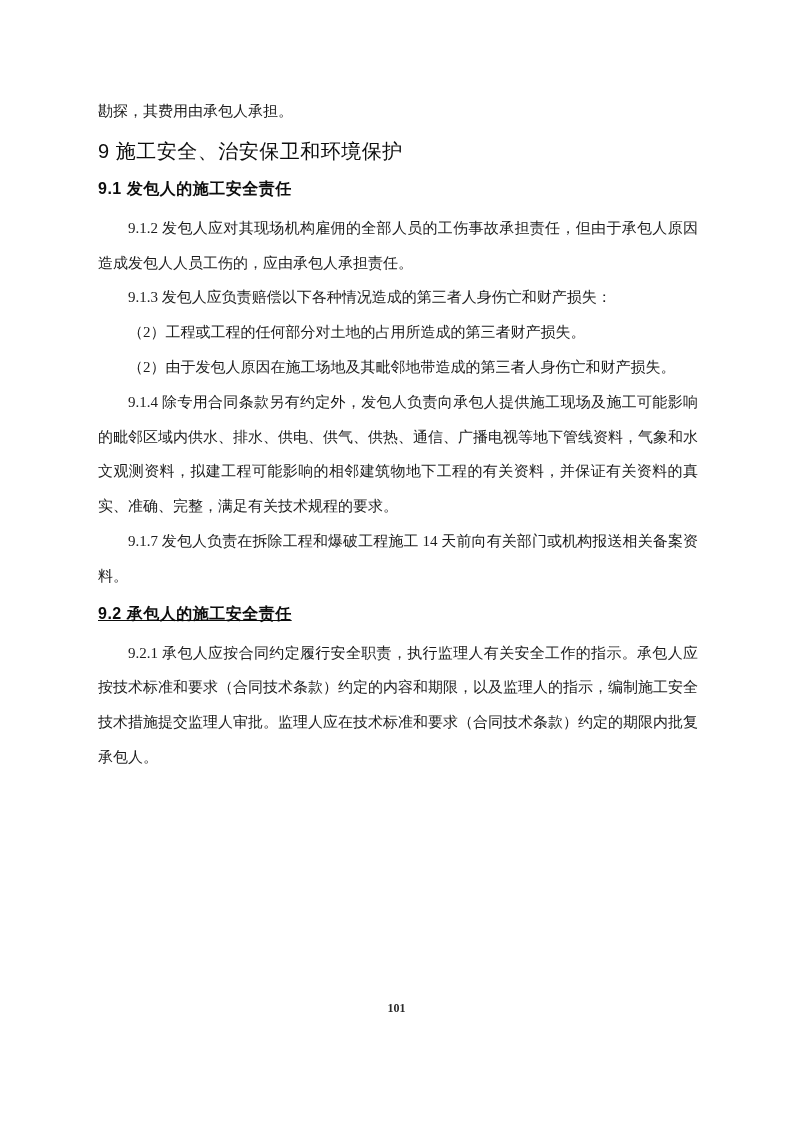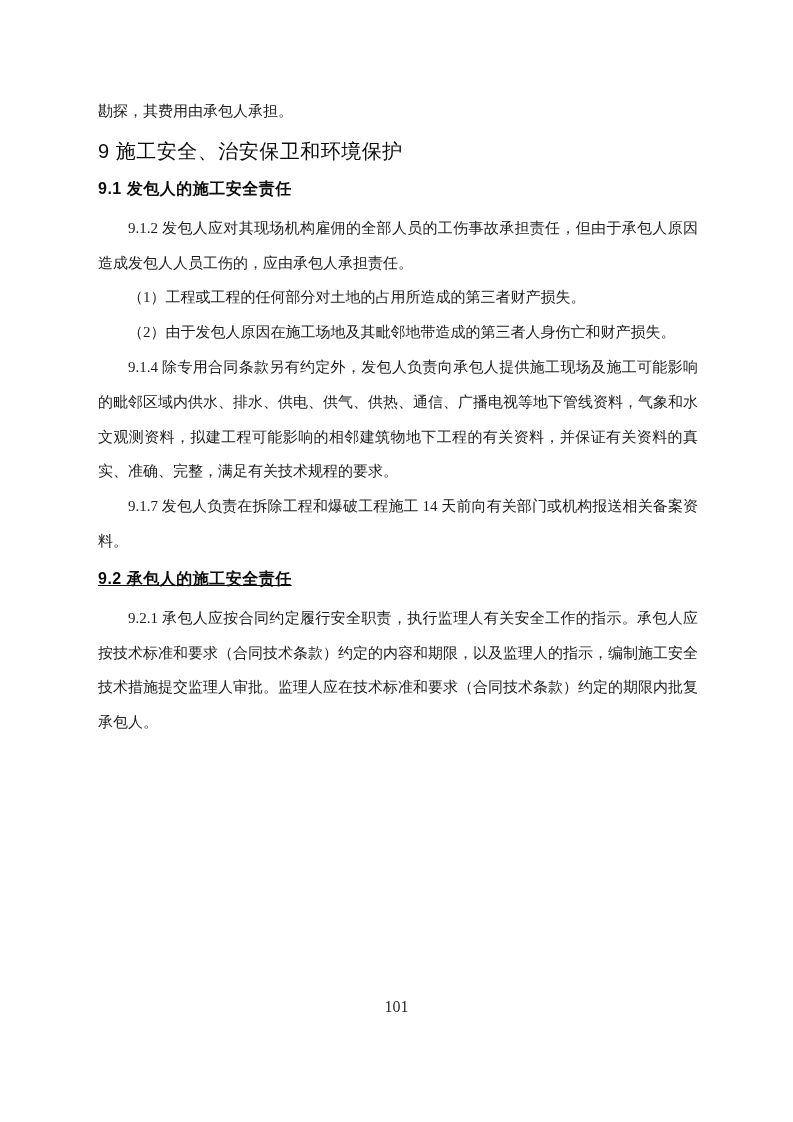--- a/index.html
+++ b/index.html
@@ -57,42 +57,43 @@
   }
   .page-footer {
     position: absolute;
     left: 0;
     top: 998px;
     width: 793px;
     text-align: center;
   }
   .page-number {
     font-family: "Liberation Serif", "DejaVu Serif", serif;
-    font-weight: normal;
-    font-size: 16px;
+    font-weight: bold;
+    font-size: 12px;
     color: #2b2b2b;
   }
 </style>
 </head>
 <body>
 
 <div class="page">
   <main class="content">
 
     <p class="body-text">勘探，其费用由承包人承担。</p>
 
     <h1 class="chapter-heading">9 施工安全、治安保卫和环境保护</h1>
 
     <h2 class="section-heading">9.1 发包人的施工安全责任</h2>
 
 
     <p class="body-text indent">9.1.2 发包人应对其现场机构雇佣的全部人员的工伤事故承担责任，但由于承包人原因造成发包人人员工伤的，应由承包人承担责任。</p>
 
+    <p class="body-text indent">9.1.3 发包人应负责赔偿以下各种情况造成的第三者人身伤亡和财产损失：</p>
 
-    <p class="body-text indent">（1）工程或工程的任何部分对土地的占用所造成的第三者财产损失。</p>
+    <p class="body-text indent">（2）工程或工程的任何部分对土地的占用所造成的第三者财产损失。</p>
 
     <p class="body-text indent">（2）由于发包人原因在施工场地及其毗邻地带造成的第三者人身伤亡和财产损失。</p>
 
     <p class="body-text indent">9.1.4 除专用合同条款另有约定外，发包人负责向承包人提供施工现场及施工可能影响的毗邻区域内供水、排水、供电、供气、供热、通信、广播电视等地下管线资料，气象和水文观测资料，拟建工程可能影响的相邻建筑物地下工程的有关资料，并保证有关资料的真实、准确、完整，满足有关技术规程的要求。</p>
 
 
 
     <p class="body-text indent">9.1.7 发包人负责在拆除工程和爆破工程施工 14 天前向有关部门或机构报送相关备案资料。</p>
 
     <h2 class="section-heading second">9.2 承包人的施工安全责任</h2>

